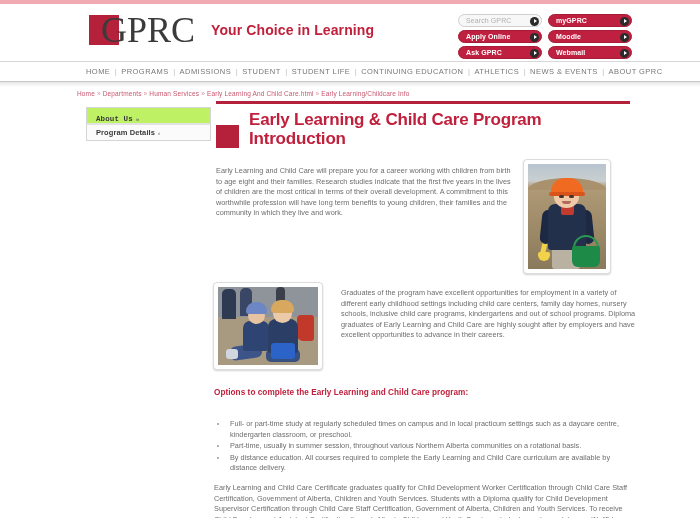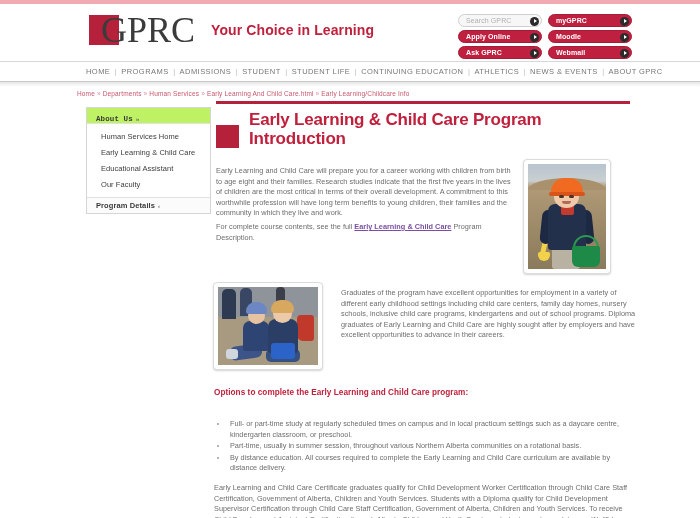--- a/index.html
+++ b/index.html
@@ -330,44 +330,35 @@
   <div class="nav-shadow"></div>
 
   <div class="breadcrumb" id="breadcrumb"><span>Home</span><span class="sep">»</span><span>Departments</span><span class="sep">»</span><span>Human Services</span><span class="sep">»</span><span>Early Learning And Child Care.html</span><span class="sep">»</span><span>Early Learning/Childcare Info</span></div>
   <div class="red-rule"></div>
 
   <div class="sidebar">
     <div class="side-head">
       <span>About Us</span>
       <span class="chev">»</span>
     </div>
-    <div class="side-links">
-      <a class="side-link" href="#">Human Services Home</a>
-      <a class="side-link" href="#">Early Learning &amp; Child Care</a>
-      <a class="side-link" href="#">Educational Assistant</a>
-      <a class="side-link" href="#">Our Faculty</a>
-    </div>
     <div class="side-foot">
       <span>Program Details</span>
       <span class="chev">‹</span>
     </div>
   </div>
 
   <div class="content">
     <div class="title-row">
       <div class="title-sq"></div>
       <div class="page-title">Early Learning &amp; Child Care Program Introduction</div>
     </div>
   </div>
 
   <div class="para block-1">Early Learning and Child Care will prepare you for a career working with children from birth to age eight and their families. Research studies indicate that the first five years in the lives of children are the most critical in terms of their overall development. A commitment to this worthwhile profession will have long term benefits to young children, their families and the community in which they live and work.</div>
 
-  <div class="para block-2">
-    <span>For complete course contents, see the full </span><a href="#">Early Learning &amp; Child Care</a><span> Program Description.</span>
-  </div>
 
   <div class="photo" id="photo1">
     <div class="inner">
       <div class="scene1">
         <div class="s1-hill"></div>
         <div class="s1-shovel"></div>
         <div class="s1-shovel-h"></div>
         <div class="s1-rake"></div>
         <div class="s1-legs"></div>
         <div class="s1-armL"></div>

